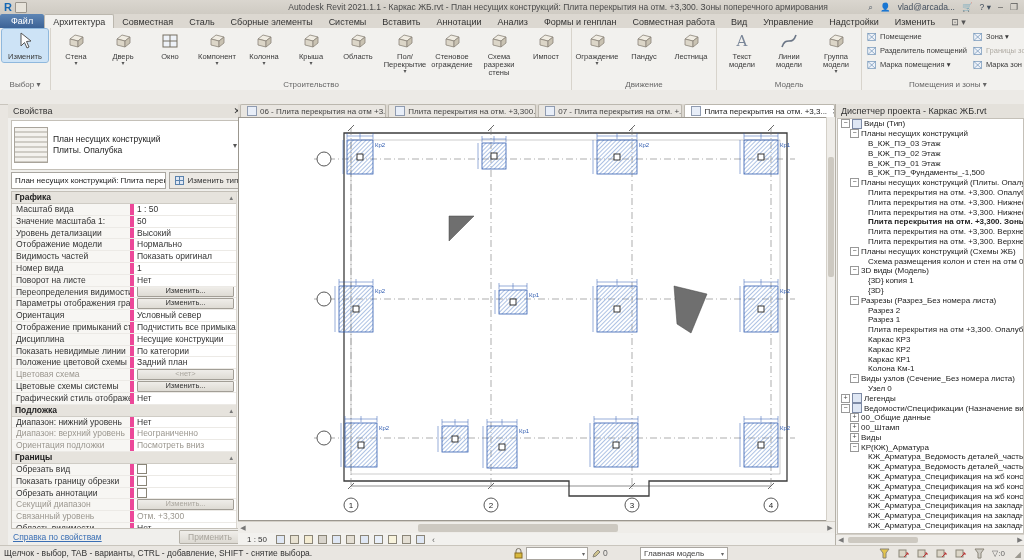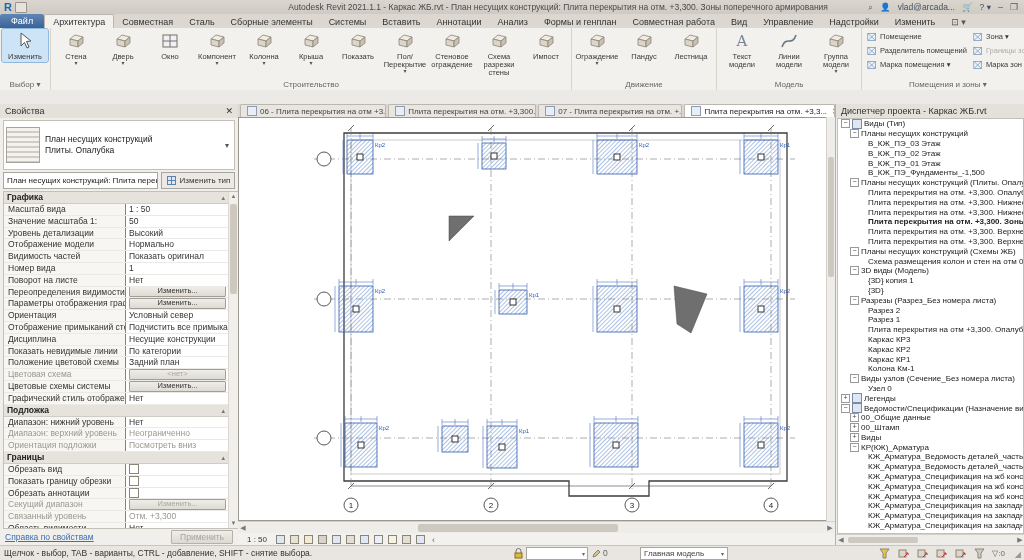--- a/index.html
+++ b/index.html
@@ -32,37 +32,37 @@
   .bigbtn .blabel{font-size:7.5px;line-height:8px;text-align:center;color:#3a3a3a;margin-top:1px;
      max-width:48px;word-wrap:break-word;}
   .bigbtn .dd{font-size:6px;color:#555;line-height:5px;}
   .scol{display:flex;flex-direction:column;gap:1px;padding-top:1px;}
   .smallbtn{display:flex;align-items:center;gap:2px;font-size:7.5px;color:#3a3a3a;white-space:nowrap;padding:0 2px;height:13px;}
   .smallbtn.dis{color:#b0aca4;}
   .icon20{width:22px;height:22px;display:flex;align-items:center;justify-content:center;}
   .icon12{width:12px;height:12px;display:flex;align-items:center;justify-content:center;flex:0 0 12px;}
   #optionsbar{left:0;top:90px;width:1024px;height:14px;background:#eceae6;border-bottom:1px solid #c9c5bd;}
   
-  #props{left:0;top:104px;width:238px;height:441px;background:#f0efec;border-right:1px solid #b5b1a8;
+  #props{left:8px;top:104px;width:238px;height:441px;background:#f0efec;border-right:1px solid #b5b1a8;
      display:flex;flex-direction:column;font-size:8.5px;}
   .pheader{height:14px;display:flex;align-items:center;justify-content:space-between;padding:0 5px;
      background:#e4e1db;color:#333;font-size:9px;}
   #typesel{height:44px;background:#fff;border:1px solid #c4c0b8;margin:2px 3px;display:flex;align-items:center;gap:5px;padding:2px;}
   #typesel .tsicon{width:32px;height:34px;border:1px solid #a9a49b;background:repeating-linear-gradient(#f4f2ee 0 3px,#cfccc5 3px 5px);}
   #typesel .tstext{flex:1;font-size:8.5px;line-height:11px;color:#222;}
   #typesel .tsarrow{color:#555;font-size:8px;padding-right:3px;}
   #typecombo{display:flex;gap:3px;margin:0 3px 2px 3px;height:17px;}
   #typecombo .combo{flex:1;background:#fff;border:1px solid #a9a6a0;display:flex;align-items:center;
       font-size:8px;padding:0 3px;color:#222;white-space:nowrap;overflow:hidden;}
   #edittype{width:72px;background:#ece9e4;border:1px solid #a9a6a0;display:flex;align-items:center;gap:2px;
       justify-content:center;font-size:8px;}
   #pgridwrap{flex:1;position:relative;overflow:hidden;margin:0 0 0 3px;background:#fff;border:1px solid #c4c0b8;border-right:none;}
   #pgrid{position:absolute;left:0;top:0;right:9px;}
   .prow{display:grid;grid-template-columns:122px 1fr;height:10.8px;line-height:10.8px;border-bottom:1px solid #eceae6;}
-  .prow .pl{padding-left:4px;color:#333;white-space:nowrap;overflow:hidden;border-right:1px solid #ec4899;background:#f7f6f3;}
+  .prow .pl{padding-left:4px;color:#333;white-space:nowrap;overflow:hidden;border-right:4px solid #ec4899;background:#f7f6f3;}
   .prow.dis .pl,.prow.dis .pv{color:#9b978f;}
   .prow .pv{padding:0 3px;white-space:nowrap;overflow:hidden;background:#fff;display:flex;align-items:center;}
   .psec{height:11px;line-height:11px;background:#e6e3dd;font-weight:bold;color:#222;padding-left:3px;
       border-bottom:1px solid #cfccc5;display:flex;justify-content:space-between;padding-right:4px;}
   .psec .pin{font-weight:normal;color:#777;font-size:7px;}
   .pbtn{flex:1;text-align:center;background:linear-gradient(#efede9,#dedbd4);border:1px solid #a29e96;
       height:9px;line-height:8px;font-size:7.5px;color:#333;border-radius:1px;}
   .pbtn.dis{color:#aaa69e;}
   .pcheck{width:8px;height:8px;border:1px solid #8a8categ78;border:1px solid #8a8578;background:#fff;}
   #pvscroll{position:absolute;right:0;top:0;bottom:0;width:9px;background:#f0efec;border-left:1px solid #dcd8d1;}
@@ -237,21 +237,21 @@
           <div class="dd">▾</div>
         </div>
         <div class="bigbtn">
           <div class="icon20">
             <svg width="20" height="20" viewBox="0 0 20 20">
               <path d="M4 8 L9 4 L17 6 L12 10 Z" fill="#f0ece2" stroke="#8a8478" stroke-width="0.8"></path>
               <path d="M4 8 L12 10 L12 16 L4 14 Z" fill="#dcd6c8" stroke="#8a8478" stroke-width="0.8"></path>
               <path d="M12 10 L17 6 L17 12 L12 16 Z" fill="#c9c2b2" stroke="#8a8478" stroke-width="0.8"></path>
             </svg>
           </div>
-          <div class="blabel">Показать</div>
+          <div class="blabel">Область</div>
         </div>
         <div class="bigbtn">
           <div class="icon20">
             <svg width="20" height="20" viewBox="0 0 20 20">
               <path d="M4 8 L9 4 L17 6 L12 10 Z" fill="#f0ece2" stroke="#8a8478" stroke-width="0.8"></path>
               <path d="M4 8 L12 10 L12 16 L4 14 Z" fill="#dcd6c8" stroke="#8a8478" stroke-width="0.8"></path>
               <path d="M12 10 L17 6 L17 12 L12 16 Z" fill="#c9c2b2" stroke="#8a8478" stroke-width="0.8"></path>
             </svg>
           </div>
           <div class="blabel">Пол/Перекрытие</div>

